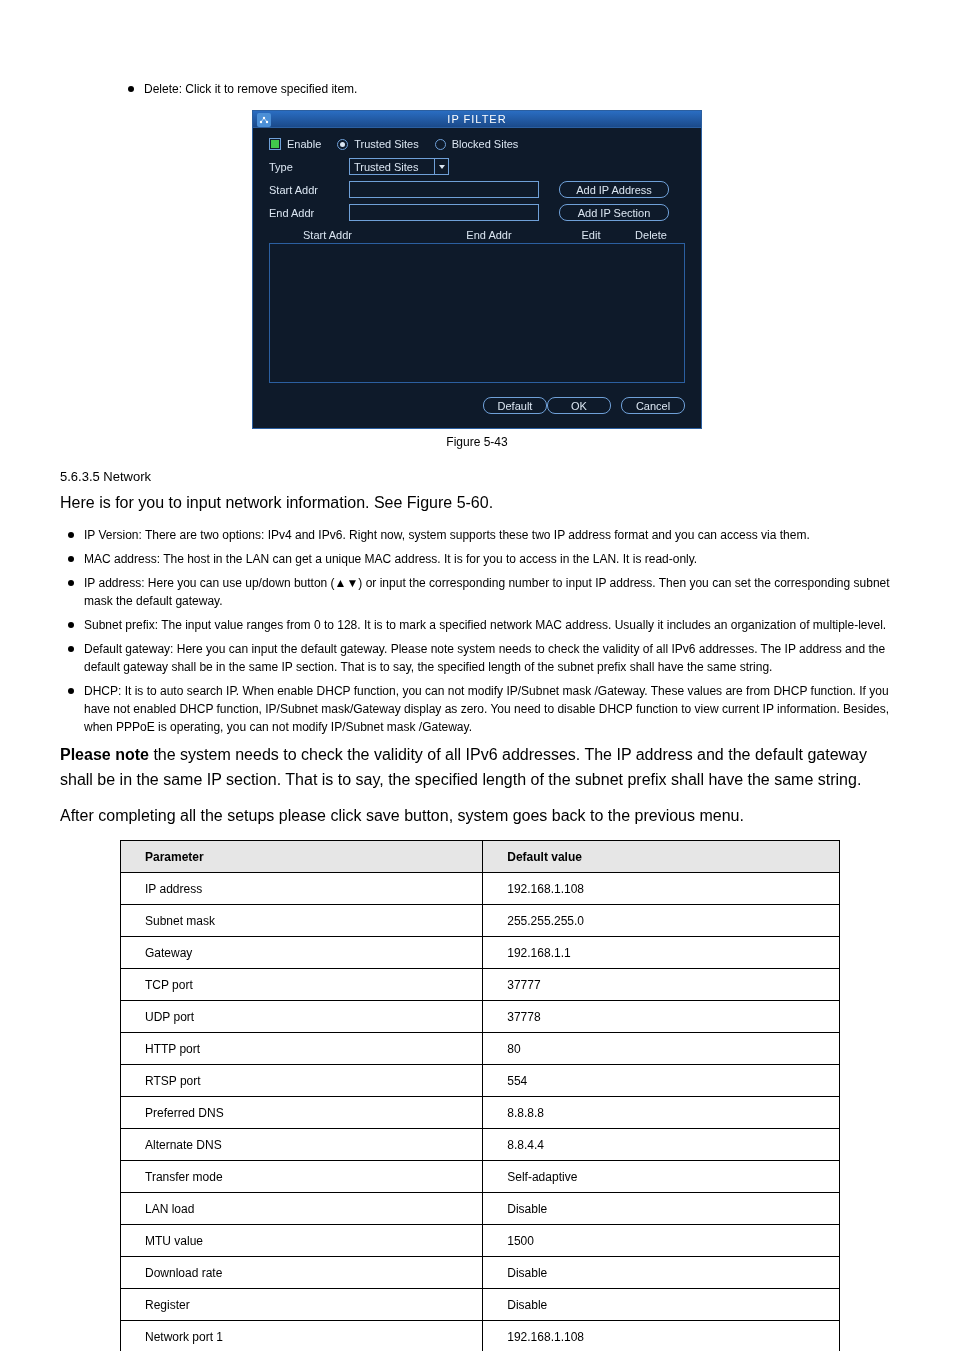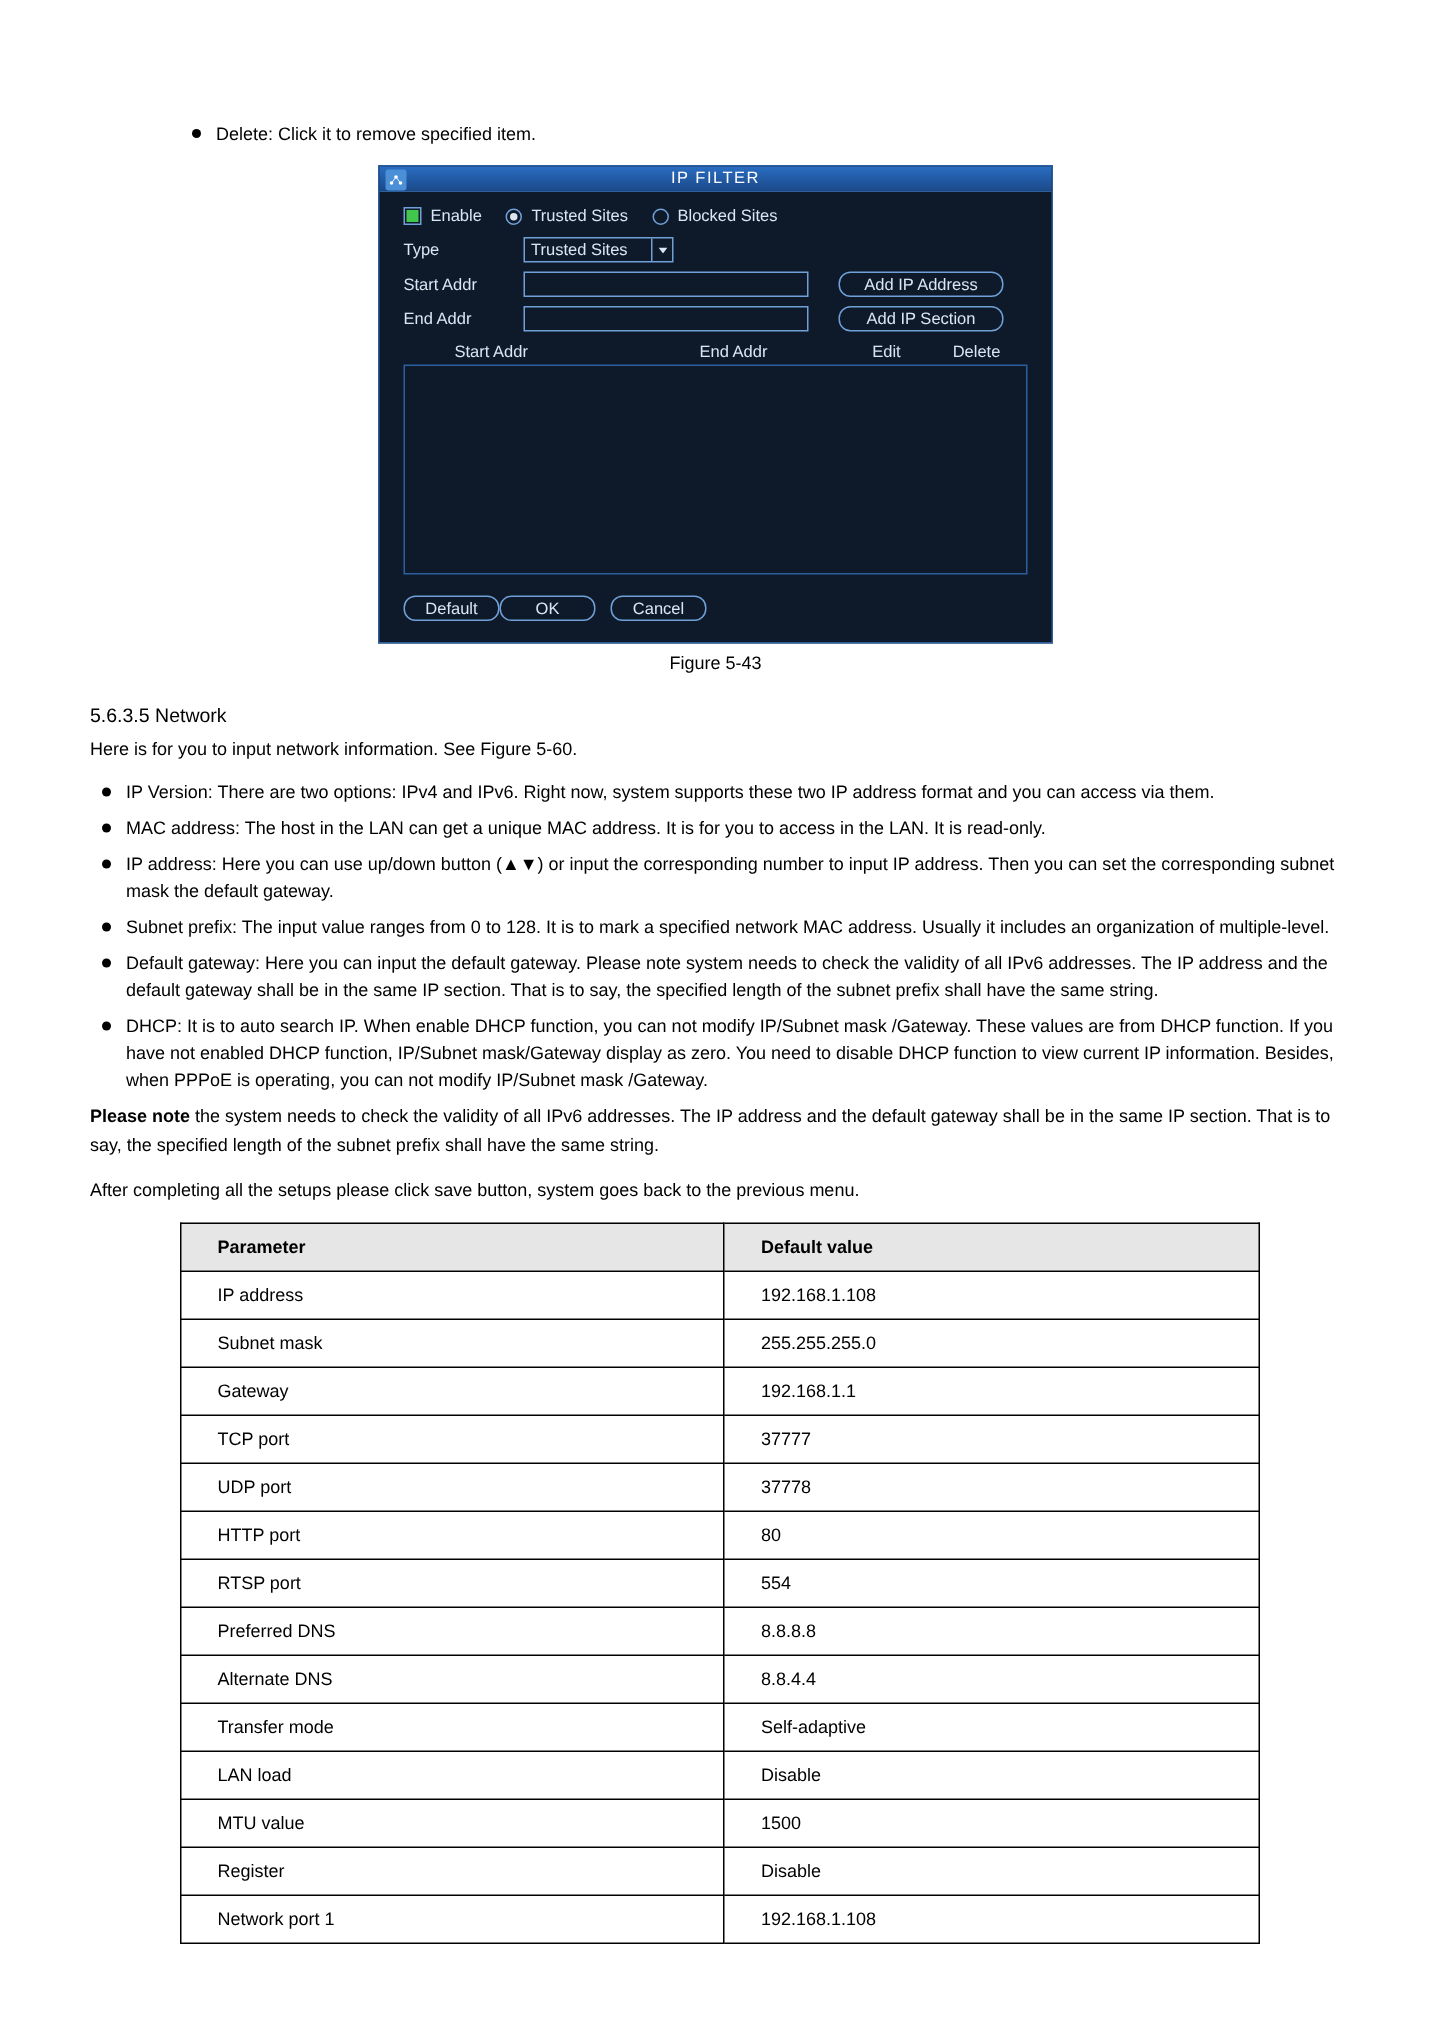--- a/index.html
+++ b/index.html
@@ -125,28 +125,28 @@
     .listhead .col { text-align: center; color: #dbe6f2; font-size: 11px; }
     .listhead .col:first-child { text-align: left; padding-left: 30px;}
     .listarea {
       border: 1px solid #2b5fa0;
       height: 140px;
       background: #0e1a2a;
       margin-top: 2px;
     }
     .dialog-footer {
       display: flex;
-      justify-content: flex-start;
+      justify-content: flex-end;
       margin-top: 14px;
     }
     .dialog-footer .right { display: flex; gap: 10px; }
     .pill-btn.footer { width: 64px; }
     .figure-caption { text-align: center; font-size: 12px; margin-top: 6px; }
     .section-heading { font-size: 13px; margin: 20px 0 6px 0; }
-    .para { font-size: 12px; line-height: 1.6; margin-bottom: 10px; }
+    .para { font-size: 16px; line-height: 1.6; margin-bottom: 10px; }
     .note-bold { font-weight: bold; }
     .default-table {
       width: 720px;
       margin: 12px 0 0 60px;
       border-collapse: collapse;
       font-size: 12px;
     }
     .default-table th, .default-table td {
       border: 1px solid #000;
       padding: 4px 24px;
@@ -303,20 +303,24 @@
       </tr>
       <tr>
         <td>LAN load</td>
         <td>Disable</td>
       </tr>
       <tr>
         <td>MTU value</td>
         <td>1500</td>
       </tr>
       <tr>
+        <td>Download rate</td>
+        <td>Disable</td>
+      </tr>
+      <tr>
         <td>Register</td>
         <td>Disable</td>
       </tr>
       <tr>
         <td>Network port 1</td>
         <td>192.168.1.108</td>
       </tr>
     </tbody>
 </table>
 

